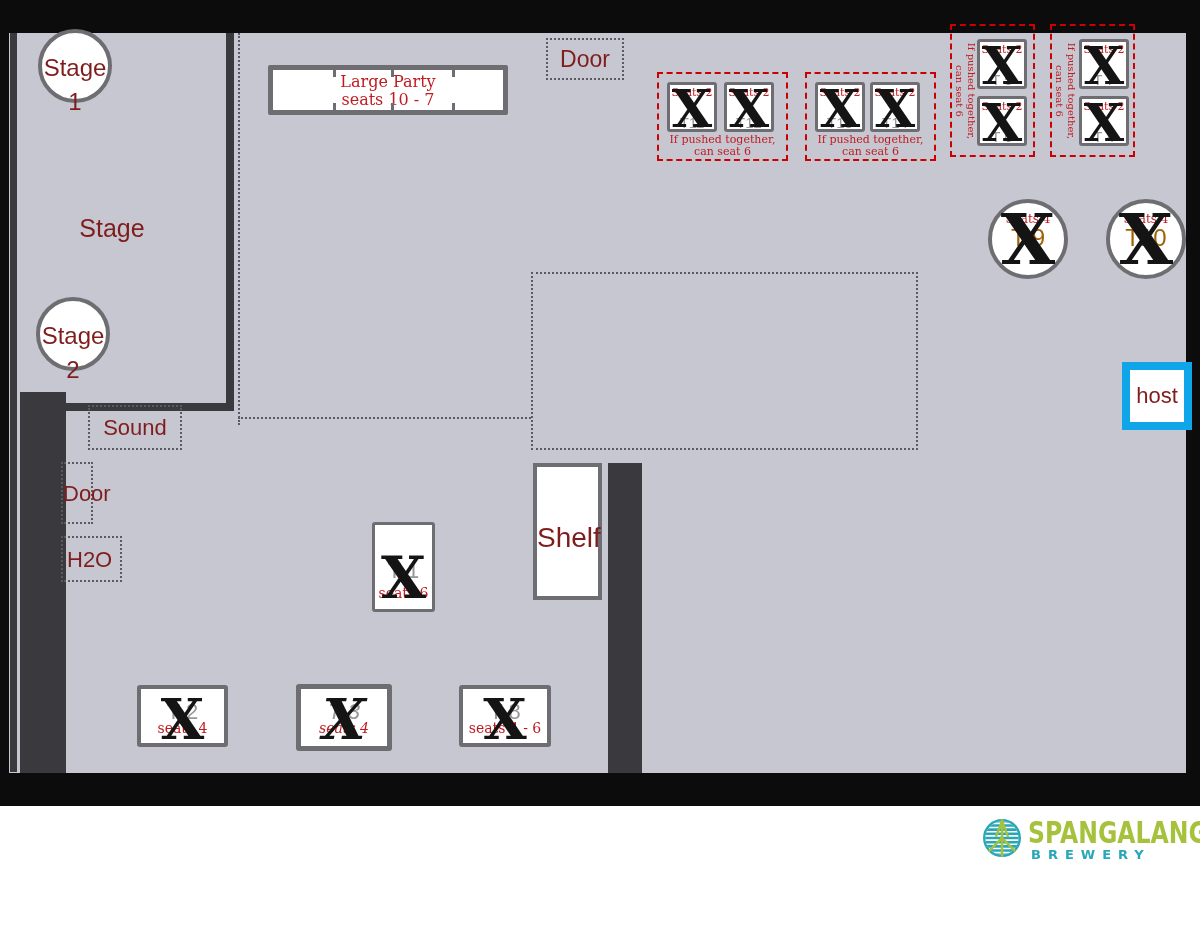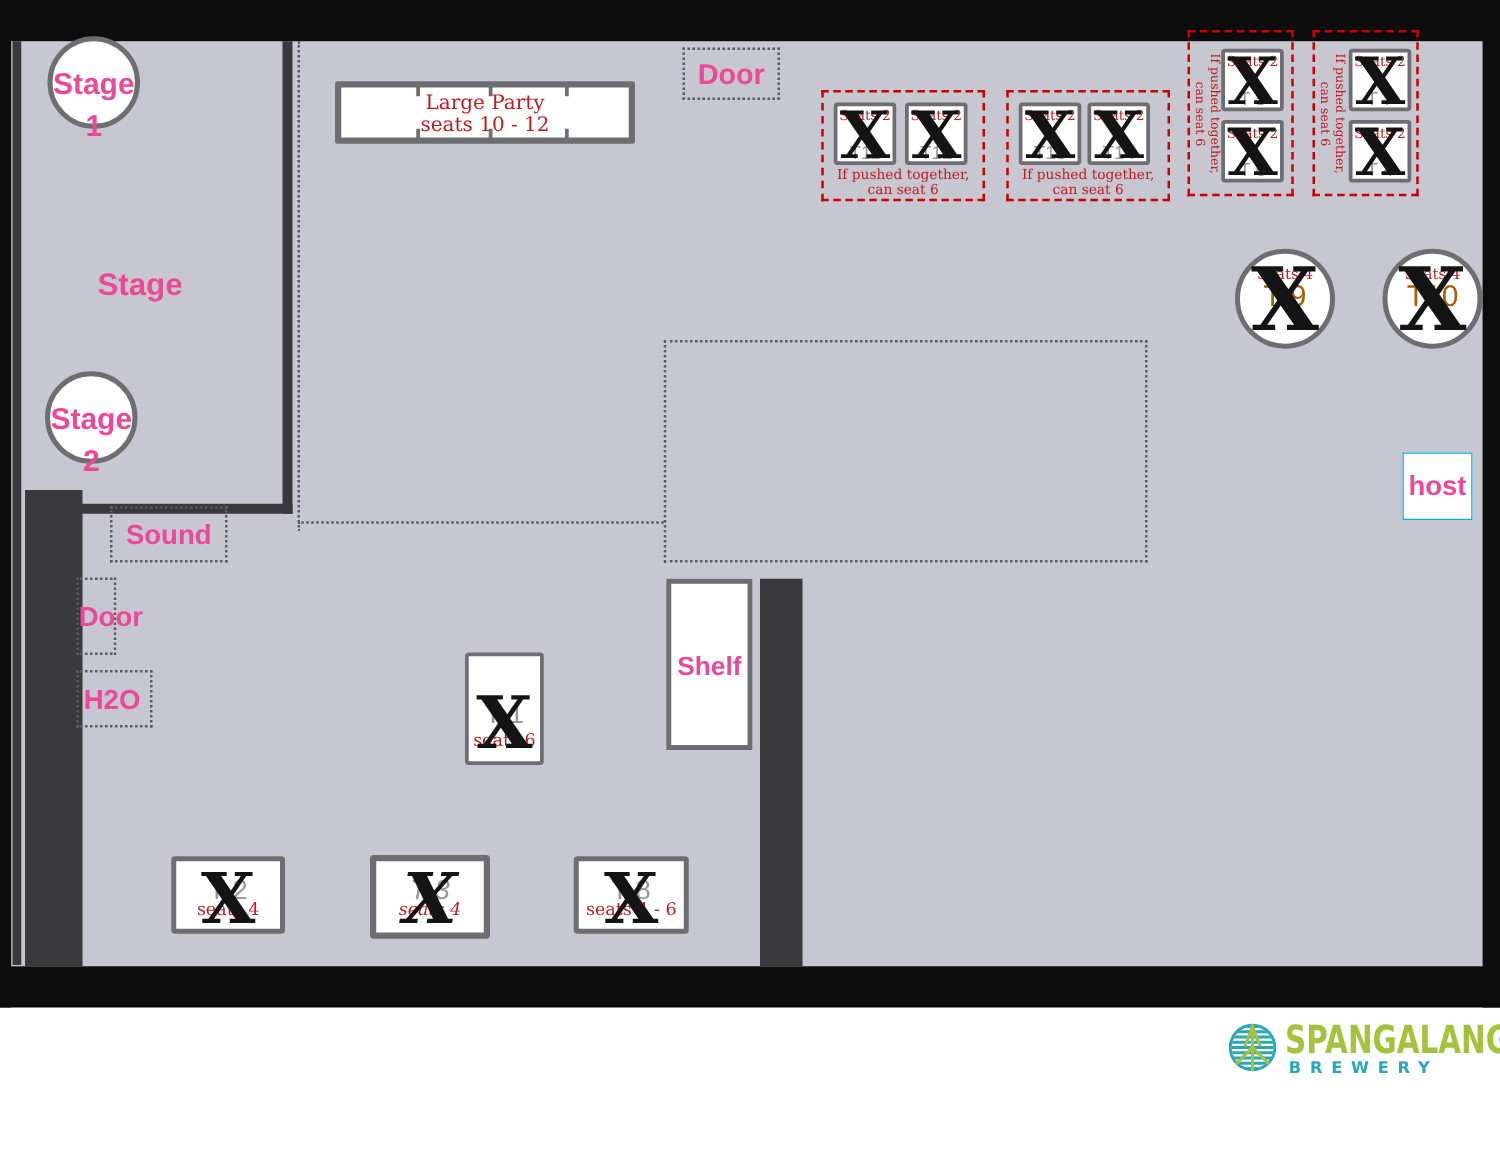--- a/index.html
+++ b/index.html
@@ -9,21 +9,21 @@
   
   .floor{background:#c6c7d1;}
   .wall{background:#3a3a3e;}
   .frame{background:#0c0c0c;}
   
   .dotted{border:2px dotted #5a5a60;}
   .dot-line-v{border-left:2px dotted #5a5a60;}
   .dot-line-h{border-top:2px dotted #5a5a60;}
   .dashed-red{border:2px dashed #cc0000;}
   
-  .area-label{color:#ec4899;white-space:nowrap;font-weight:bold;}
+  .area-label{color:#7f1d1d;white-space:nowrap;}
   .center-txt{display:flex;align-items:center;justify-content:center;text-align:center;}
   
   .tbl{position:absolute;background:#fff;border:3px solid #6e6e72;border-radius:3px;text-align:center;}
   .tbl .seats{display:block;font-family:"DejaVu Serif",serif;color:#c01b20;line-height:1.1;}
   .tbl .lbl{display:block;color:#97979c;line-height:1.1;margin-top:16px;}
   .xmark{position:absolute;left:0;right:0;text-align:center;
          font-family:"DejaVu Serif",serif;font-weight:bold;color:#141414;line-height:1;}
   .sq{width:44px;height:44px;}
   .sq .seats{font-size:11px;margin-top:2px;}
   .sq .lbl{font-size:15px;}
@@ -99,21 +99,21 @@
   <div class="abs dotted center-txt area-label" style="left:546px;top:38px;width:74px;height:38px;font-size:23px;">Door</div>
 
   <div class="abs" style="left:268px;top:65px;width:230px;height:40px;background:#fff;border:5px solid #6e6e72;border-radius:2px;text-align:center;">
     <span class="tick" style="left:60px;top:-3px;"></span>
     <span class="tick" style="left:118px;top:-3px;"></span>
     <span class="tick" style="left:179px;top:-3px;"></span>
     <span class="tick" style="left:60px;bottom:-3px;"></span>
     <span class="tick" style="left:118px;bottom:-3px;"></span>
     <span class="tick" style="left:179px;bottom:-3px;"></span>
     <span style="display:block;font-family:'DejaVu Serif',serif;color:#c01b20;font-size:16px;margin-top:3px;line-height:18px;">Large Party</span>
-    <span style="display:block;font-family:'DejaVu Serif',serif;color:#c01b20;font-size:16px;line-height:18px;">seats 10 - 12</span>
+    <span style="display:block;font-family:'DejaVu Serif',serif;color:#c01b20;font-size:16px;line-height:18px;">seats 10 - 7</span>
   </div>
 
   <div class="abs dashed-red" style="left:657px;top:72px;width:127px;height:85px;">
     <div class="tbl sq" style="left:8px;top:8px;">
       <span class="seats">Seats 2</span>
       <span class="lbl">T11</span>
       <span class="xmark">X</span>
     </div>
     <div class="tbl sq" style="left:65px;top:8px;">
       <span class="seats">Seats 2</span>
@@ -184,25 +184,25 @@
   </div>
   <div class="circ" style="left:1106px;top:199px;">
     <span class="seats">Seats 4</span>
     <span class="lbl">T10</span>
     <span class="xmark">X</span>
   </div>
 
   <div class="abs dotted" style="left:531px;top:272px;width:383px;height:174px;"></div>
 
   <div class="abs" style="left:533px;top:463px;width:61px;height:129px;background:#fff;border:4px solid #6e6e72;text-align:center;">
-    <span class="area-label" style="display:block;margin-top:55px;font-size:21px;text-align:center;">Shelf</span>
+    <span class="area-label" style="display:block;margin-top:55px;font-size:28px;text-align:center;">Shelf</span>
   </div>
   <div class="abs wall" style="left:608px;top:463px;width:34px;height:310px;"></div>
 
-  <div class="abs center-txt area-label" style="left:1122px;top:362px;width:54px;height:52px;background:#fff;border:1px solid #0ea5e9;font-size:22px;">host</div>
+  <div class="abs center-txt area-label" style="left:1122px;top:362px;width:54px;height:52px;background:#fff;border:8px solid #0ea5e9;font-size:22px;">host</div>
 
   <div class="tbl t1box" style="left:372px;top:522px;">
     <span class="lbl">T 1</span>
     <span class="seats">seats 6</span>
     <span class="xmark">X</span>
   </div>
 
   <div class="tbl wide" style="left:137px;top:685px;width:83px;">
     <span class="lbl">T 2</span>
     <span class="seats">seats 4</span>

